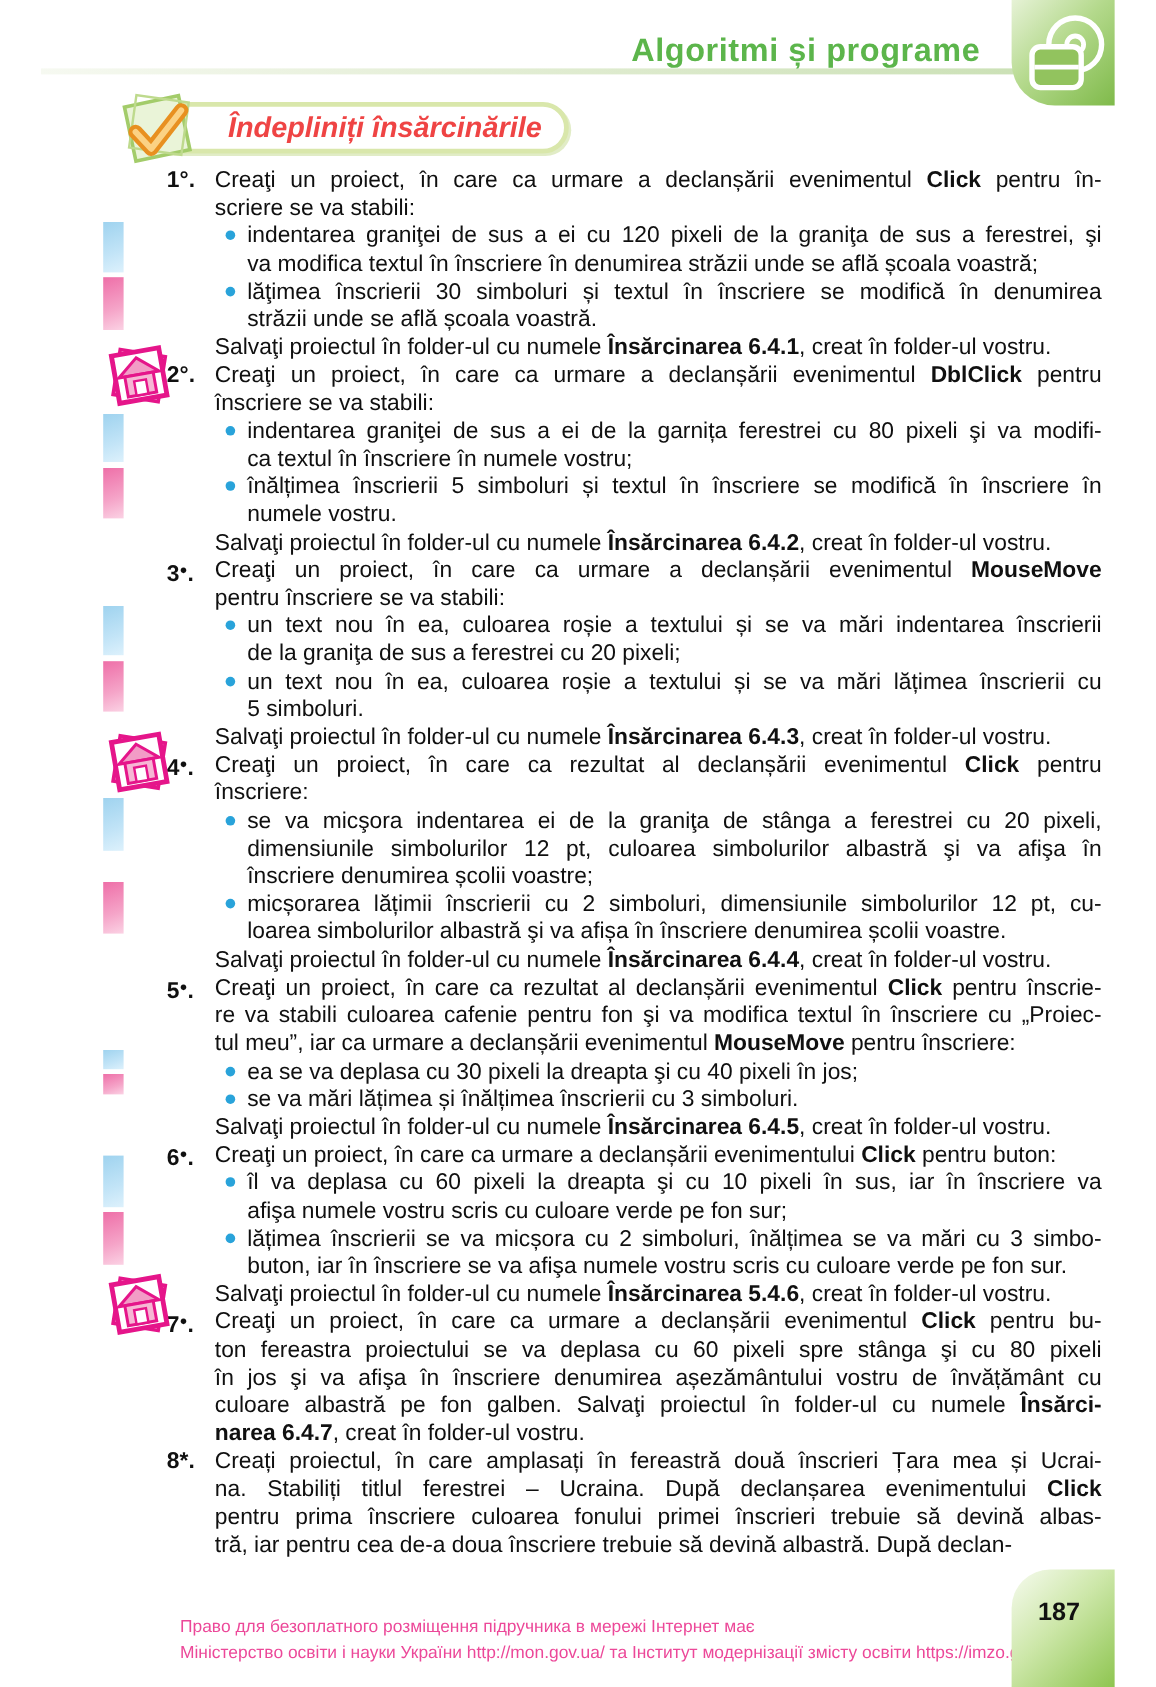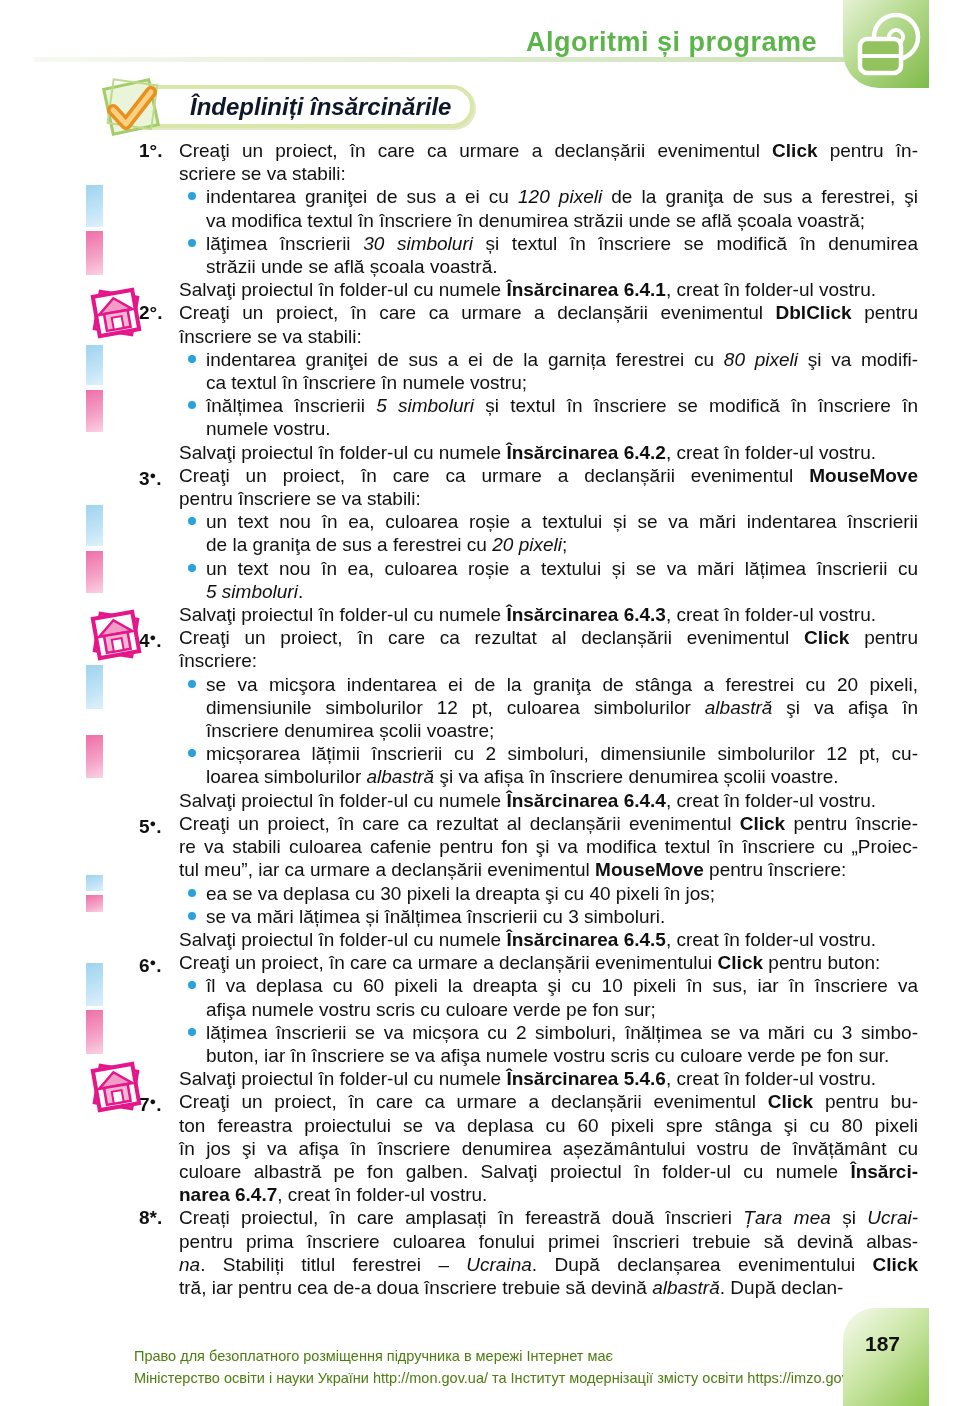--- a/index.html
+++ b/index.html
@@ -12,45 +12,45 @@
   .header-title { position:absolute; top:27px; right:112px; font-size:27px; font-weight:bold; color:#5cb54b; letter-spacing:0.5px; }
   .header-icon-box { position:absolute; top:0; right:0; width:86px; height:88px;
     border-bottom-left-radius:36px;
     background:linear-gradient(135deg,#e6f2d6 0%, #b4d98c 45%, #7fba4a 100%); }
   .header-icon-box svg { position:absolute; left:6px; top:6px; }
 
   
   .badge-pill { position:absolute; left:88px; top:85px; width:352px; height:43px;
     border:4px solid #d9e7ab; border-radius:24px; background:#fff;
     box-shadow:2px 2px 0 rgba(201,221,151,0.55); }
-  .badge-label { position:absolute; left:64px; top:0; line-height:36px; font-size:24px; font-weight:bold; font-style:italic; color:#0f172a; white-space:nowrap; }
+  .badge-label { position:absolute; left:64px; top:0; line-height:36px; font-size:24px; font-weight:bold; font-style:italic; color:#ef4444; white-space:nowrap; }
   .badge-icon { position:absolute; left:62px; top:72px; width:70px; height:72px; }
 
   
   .content { position:absolute; left:105px; top:139px; width:779px; font-size:19px; line-height:23.2px; color:#101010; }
   .item { position:relative; padding-left:40px; }
   .item-no { position:absolute; left:0; top:0; font-weight:bold; }
   .marker-dot { font-size:11px; vertical-align:6px; }
   .marker-ring { font-size:19px; }
   .marker-star { font-size:19px; }
   .tline { text-align:justify; text-align-last:justify; }
   .tline.last { text-align:right; text-align-last:left; }
   .bullet { position:relative; padding-left:27px; }
   .bullet .dot { position:absolute; left:9px; top:7px; width:8px; height:8px; border-radius:50%; background:#29a3da; }
   .b { font-weight:bold; }
-  .i { font-style:italic; }
+  .i { }
 
   
   .bar { position:absolute; left:52px; width:17px; }
   .bar.blue { background:linear-gradient(160deg,#9fd3ef 0%, #c2e4f7 60%, #ddf1fc 100%); }
   .bar.pink { background:linear-gradient(160deg,#ee6fa8 0%, #f5a4c8 60%, #fbd2e4 100%); }
   .house { position:absolute; left:55px; width:54px; height:54px; }
 
   
-  .footer { position:absolute; left:100px; top:1345px; font-size:14.5px; line-height:22px; color:#4d7c0f; }
+  .footer { position:absolute; left:116px; top:1345px; font-size:14.5px; line-height:22px; color:#ec4899; }
 
   
   .pagenum-box { position:absolute; right:0; bottom:0; width:86px; height:98px;
     border-top-left-radius:32px;
     background:linear-gradient(135deg,#f7fbf0 0%, #cde7a9 45%, #8ec550 100%); }
   .pagenum { position:absolute; left:22px; top:24px; font-size:21px; font-weight:bold; color:#111; }
 </style>
 </head>
 <body>
 
@@ -177,22 +177,22 @@
         <span class="item-no">7<span class="marker-dot">●</span>.</span>
         <div class="tline"><span class="r">Creaţi un proiect, în care ca urmare a declanșării evenimentul </span><span class="b">Click</span><span class="r"> pentru bu-</span></div>
         <div class="tline"><span class="r">ton fereastra proiectului se va deplasa cu 60 pixeli spre stânga şi cu 80 pixeli</span></div>
         <div class="tline"><span class="r">în jos şi va afişa în înscriere denumirea așezământului vostru de învățământ cu</span></div>
         <div class="tline"><span class="r">culoare albastră pe fon galben. Salvaţi proiectul în folder-ul cu numele </span><span class="b">Însărci-</span></div>
         <div class="tline last"><span class="b">narea 6.4.7</span><span class="r">, creat în folder-ul vostru.</span></div>
       </div>
       <div class="item">
         <span class="item-no">8<span class="marker-star">*</span>.</span>
         <div class="tline"><span class="r">Creați proiectul, în care amplasați  în fereastră două înscrieri </span><span class="i">Țara mea</span><span class="r"> și </span><span class="i">Ucrai-</span></div>
+        <div class="tline"><span class="i">na</span><span class="r">. Stabiliți titlul ferestrei – </span><span class="i">Ucraina</span><span class="r">. După declanșarea evenimentului </span><span class="b">Click</span></div>
         <div class="tline"><span class="r">pentru prima înscriere culoarea fonului primei înscrieri trebuie să devină albas-</span></div>
-        <div class="tline"><span class="i">na</span><span class="r">. Stabiliți titlul ferestrei – </span><span class="i">Ucraina</span><span class="r">. După declanșarea evenimentului </span><span class="b">Click</span></div>
         <div class="tline last"><span class="r">tră, iar pentru cea de-a doua înscriere trebuie să devină </span><span class="i">albastră</span><span class="r">. După declan-</span></div>
       </div>
     </div>
 
   <div id="decor">
       <div class="bar blue" style="top: 185px; height: 42px;"></div>
       <div class="bar pink" style="top: 231px; height: 44px;"></div>
       <div class="bar blue" style="top: 345px; height: 40px;"></div>
       <div class="bar pink" style="top: 390px; height: 42px;"></div>
       <div class="bar blue" style="top: 505px; height: 41px;"></div>

